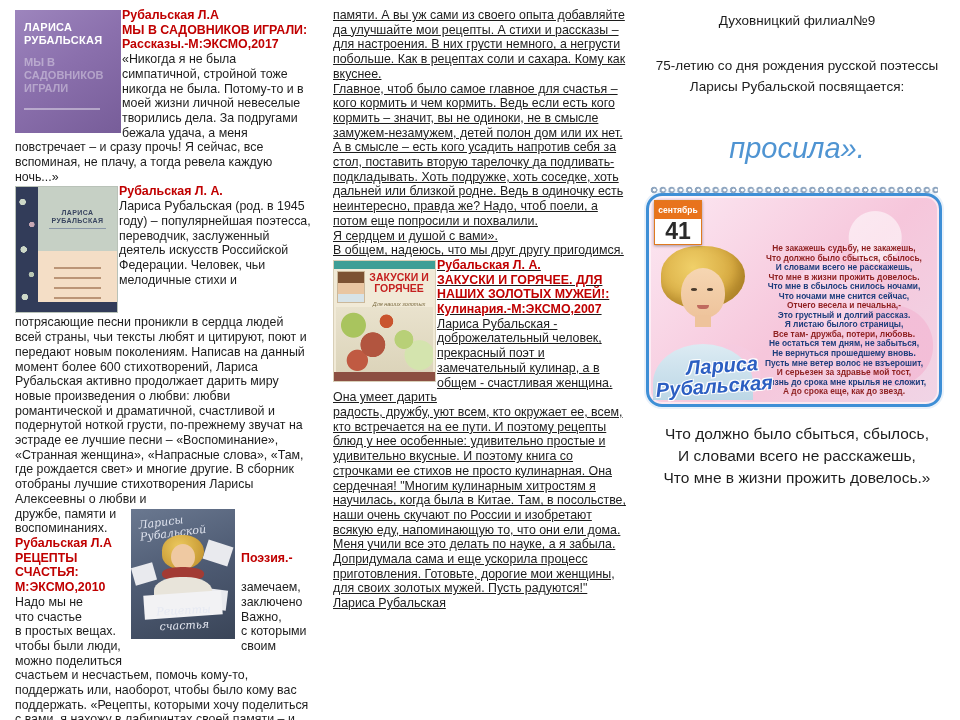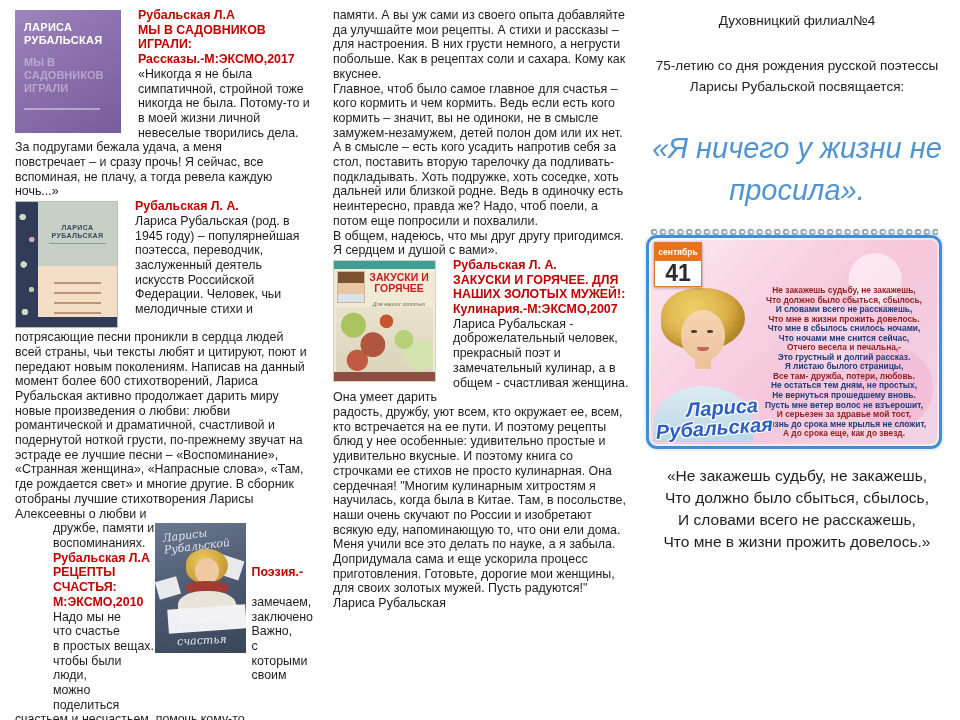--- a/index.html
+++ b/index.html
@@ -1,26 +1,26 @@
 <!DOCTYPE html>
 <html><head>
 <meta charset="utf-8">
 <style>
   html,body{margin:0;padding:0;background:#fff;}
   body{width:960px;height:720px;overflow:hidden;font-family:"Liberation Sans",sans-serif;color:#1c1c1c;}
   .page{position:relative;width:960px;height:720px;background:#fff;}
   .col{position:absolute;top:8px;font-size:12.4px;line-height:14.7px;}
   .col1{left:15px;width:298px;}
-  .col2{left:333px;width:298px;}
+  .col2{left:333px;width:298px;text-decoration:underline;}
   .col3{left:646px;width:302px;top:10px;}
   p{margin:0;}
   .red{color:#c00000;}
   .bold{font-weight:bold;}
   .entry{display:flow-root;}
-  .bookcover{float:left;margin:2px 17px 2px 0;box-sizing:border-box;}
+  .bookcover{float:left;margin:2px 1px 2px 0;box-sizing:border-box;}
   .li{min-height:14.7px;}
 
   
   .book1{width:106px;height:123px;background:linear-gradient(145deg,#9d85bd 0%,#8b70ad 45%,#775d99 100%);padding:11px 9px;}
   .b1-author{color:#fff;font-weight:bold;font-size:11px;line-height:13px;letter-spacing:.3px;}
   .b1-title{margin-top:9px;color:rgba(255,255,255,.38);font-weight:bold;font-size:11px;line-height:13px;}
   .b1-rule{margin-top:13px;height:2px;background:rgba(255,255,255,.42);width:86%;}
 
   
   .book2{width:103px;height:127px;display:flex;background:#c6d0c5;border:1px solid #b9c2b8;}
@@ -61,33 +61,33 @@
     radial-gradient(circle at 18% 28%,#a9c45e 0 13%,rgba(0,0,0,0) 14%),
     radial-gradient(circle at 52% 22%,#c9542e 0 9%,rgba(0,0,0,0) 10%),
     radial-gradient(circle at 38% 58%,#b2553f 0 17%,rgba(0,0,0,0) 18%),
     radial-gradient(circle at 70% 50%,#b8d077 0 12%,rgba(0,0,0,0) 13%),
     radial-gradient(circle at 86% 74%,#d4e4ae 0 15%,rgba(0,0,0,0) 16%),
     radial-gradient(circle at 22% 82%,#c05a42 0 11%,rgba(0,0,0,0) 12%),
     linear-gradient(#e9e2cd,#dcd4ba);}
   .b4-foot{position:absolute;bottom:0;left:0;right:0;height:9px;background:#8c4f42;}
 
   
-  .entry3{display:flex;margin-left:38px;}
+  .entry3{display:flex;}
   .entry3 .bookcover{float:none;margin:2px 6px 0 0;}
   .e3-left{width:116px;}
   .e3-right{flex:1;}
 
   
   .org{text-align:center;font-size:13.5px;line-height:21px;}
   .dedication{margin:24px auto 0;width:285px;text-align:center;font-size:13.5px;line-height:21px;}
   .blue-title{margin-top:30px;text-align:center;color:#4f94d2;font-size:29px;line-height:42px;font-style:italic;}
 
   .calendar{margin-top:13px;width:296px;position:relative;}
   .spiral{height:15px;margin:0 4px;position:relative;z-index:2;background-image:radial-gradient(circle at 4px 8px,#fff 1.5px,#8fa6c0 1.6px 3.2px,rgba(0,0,0,0) 3.6px);background-size:8.8px 15px;background-repeat:repeat-x;}
-  .cal-frame{margin-top:-4px;border:3px solid #3e8fd6;border-radius:11px;height:208px;position:relative;overflow:hidden;
+  .cal-frame{margin-top:-4px;border:3px solid #3e8fd6;border-radius:16px;height:208px;position:relative;overflow:hidden;
     box-shadow:0 0 0 2px #e9f1fa, inset 0 0 0 2px rgba(255,255,255,.55);
     background:
       radial-gradient(circle at 78% 20%,rgba(255,255,255,.55) 0 26px,rgba(255,255,255,0) 27px),
       radial-gradient(circle at 62% 48%,rgba(249,214,232,.9) 0 34px,rgba(249,214,232,0) 35px),
       radial-gradient(circle at 84% 72%,rgba(243,188,214,.9) 0 40px,rgba(243,188,214,0) 41px),
       radial-gradient(circle at 28% 86%,rgba(246,203,224,.85) 0 30px,rgba(246,203,224,0) 31px),
       linear-gradient(135deg,#fce9f3 0%,#f6c6db 55%,#f0d5e6 100%);}
   .cal-title{text-align:center;font-weight:bold;color:#1668d9;font-size:18px;line-height:19px;letter-spacing:4px;margin-top:5px;
     text-shadow:-1px -1px 0 #fff,1px -1px 0 #fff,-1px 1px 0 #fff,1px 1px 0 #fff;}
   .cal-date{position:absolute;top:4px;left:5px;width:46px;background:#fff;border:1px solid #e07a1f;box-shadow:0 1px 3px rgba(0,0,0,.35);z-index:3;text-align:center;}
@@ -185,44 +185,43 @@
           <div class="li">с которыми</div>
           <div class="li">своим</div>
         </div>
     </div>
     <p>счастьем и несчастьем, помочь кому-то, поддержать или, наоборот, чтобы было кому вас поддержать. «Рецепты, которыми хочу поделиться с вами, я нахожу в лабиринтах своей памяти – и сколько чего взять, положить, замесить, сколько варить и жарить – все по</p>
   </div>
 
   <div class="col col2">
     <p>памяти. А вы уж сами из своего опыта добавляйте да улучшайте мои рецепты. А стихи и рассказы – для настроения. В них грусти немного, а негрусти побольше. Как в рецептах соли и сахара. Кому как вкуснее.</p>
     <p>Главное, чтоб было самое главное для счастья – кого кормить и чем кормить. Ведь если есть кого кормить – значит, вы не одиноки, не в смысле замужем-незамужем, детей полон дом или их нет. А в смысле – есть кого усадить напротив себя за стол, поставить вторую тарелочку да подливать-подкладывать. Хоть подружке, хоть соседке, хоть дальней или близкой родне. Ведь в одиночку есть неинтересно, правда же? Надо, чтоб поели, а потом еще попросили и похвалили.</p>
+    <p>Я сердцем и душой с вами».</p>
     <p>В общем, надеюсь, что мы друг другу пригодимся.</p>
-    <p>Я сердцем и душой с вами».</p>
 
     <div class="entry">
       <div class="bookcover book4">
         <div class="b4-topband"></div>
         <div class="b4-photo"></div>
         <div class="b4-title">ЗАКУСКИ И ГОРЯЧЕЕ</div>
         <div class="b4-sub">Для наших золотых мужей!</div>
         <div class="b4-food"></div>
         <div class="b4-foot"></div>
       </div>
       <p class="red bold">Рубальская Л. А.</p>
       <p class="red bold">ЗАКУСКИ И ГОРЯЧЕЕ. ДЛЯ НАШИХ ЗОЛОТЫХ МУЖЕЙ!: Кулинария.-М:ЭКСМО,2007</p>
       <p>Лариса Рубальская - доброжелательный человек, прекрасный поэт и замечательный кулинар, а в общем - счастливая женщина. Она умеет дарить</p>
     </div>
     <p>радость, дружбу, уют всем, кто окружает ее, всем, кто встречается на ее пути. И поэтому рецепты блюд у нее особенные: удивительно простые и удивительно вкусные. И поэтому книга со строчками ее стихов не просто кулинарная. Она сердечная! "Многим кулинарным хитростям я научилась, когда была в Китае. Там, в посольстве, наши очень скучают по России и изобретают всякую еду, напоминающую то, что они ели дома. Меня учили все это делать по науке, а я забыла. Допридумала сама и еще ускорила процесс приготовления. Готовьте, дорогие мои женщины, для своих золотых мужей. Пусть радуются!" Лариса Рубальская</p>
   </div>
 
   <div class="col col3">
-    <div class="org">Духовницкий филиал№4</div>
+    <div class="org">Духовницкий филиал№9</div>
     <div class="dedication">75-летию со дня рождения русской поэтессы Ларисы Рубальской посвящается:</div>
     <div class="blue-title">
-      <div>«Я ничего у жизни не</div>
       <div>просила».</div>
     </div>
 
     <div class="calendar">
       <div class="spiral"></div>
       <div class="cal-frame">
         <div class="cal-date">
           <div class="cal-month">сентябрь</div>
           <div class="cal-day">41</div>
         </div>
@@ -240,35 +239,34 @@
               <div class="li dred">Не закажешь судьбу, не закажешь,</div>
               <div class="li dred">Что должно было сбыться, сбылось,</div>
               <div class="li navy">И словами всего не расскажешь,</div>
               <div class="li dred">Что мне в жизни прожить довелось.</div>
               <div class="li navy">Что мне в сбылось снилось ночами,</div>
               <div class="li navy">Что ночами мне снится сейчас,</div>
               <div class="li dred">Отчего весела и печальна,-</div>
               <div class="li navy">Это грустный и долгий рассказ.</div>
               <div class="li navy">Я листаю былого страницы,</div>
               <div class="li dred">Все там- дружба, потери, любовь.</div>
-              <div class="li navy">Не остаться тем дням, не простых,</div>
+              <div class="li navy">Не остаться тем дням, не забыться,</div>
               <div class="li navy">Не вернуться прошедшему вновь.</div>
               <div class="li navy">Пусть мне ветер волос не взъерошит,</div>
               <div class="li dred">И серьезен за здравье мой тост,</div>
               <div class="li navy">Жизнь до срока мне крылья не сложит,</div>
               <div class="li dred">А до срока еще, как до звезд.</div>
             </div>
         </div>
         <div class="cal-name">
           <div class="n1">Лариса</div>
           <div>Рубальская</div>
         </div>
       </div>
     </div>
 
     <div class="quote">
-        <div class="li">«Не закажешь судьбу, не закажешь,</div>
         <div class="li">Что должно было сбыться, сбылось,</div>
         <div class="li">И словами всего не расскажешь,</div>
         <div class="li">Что мне в жизни прожить довелось.»</div>
       </div>
   </div>
 </div>
 
 </body></html>

